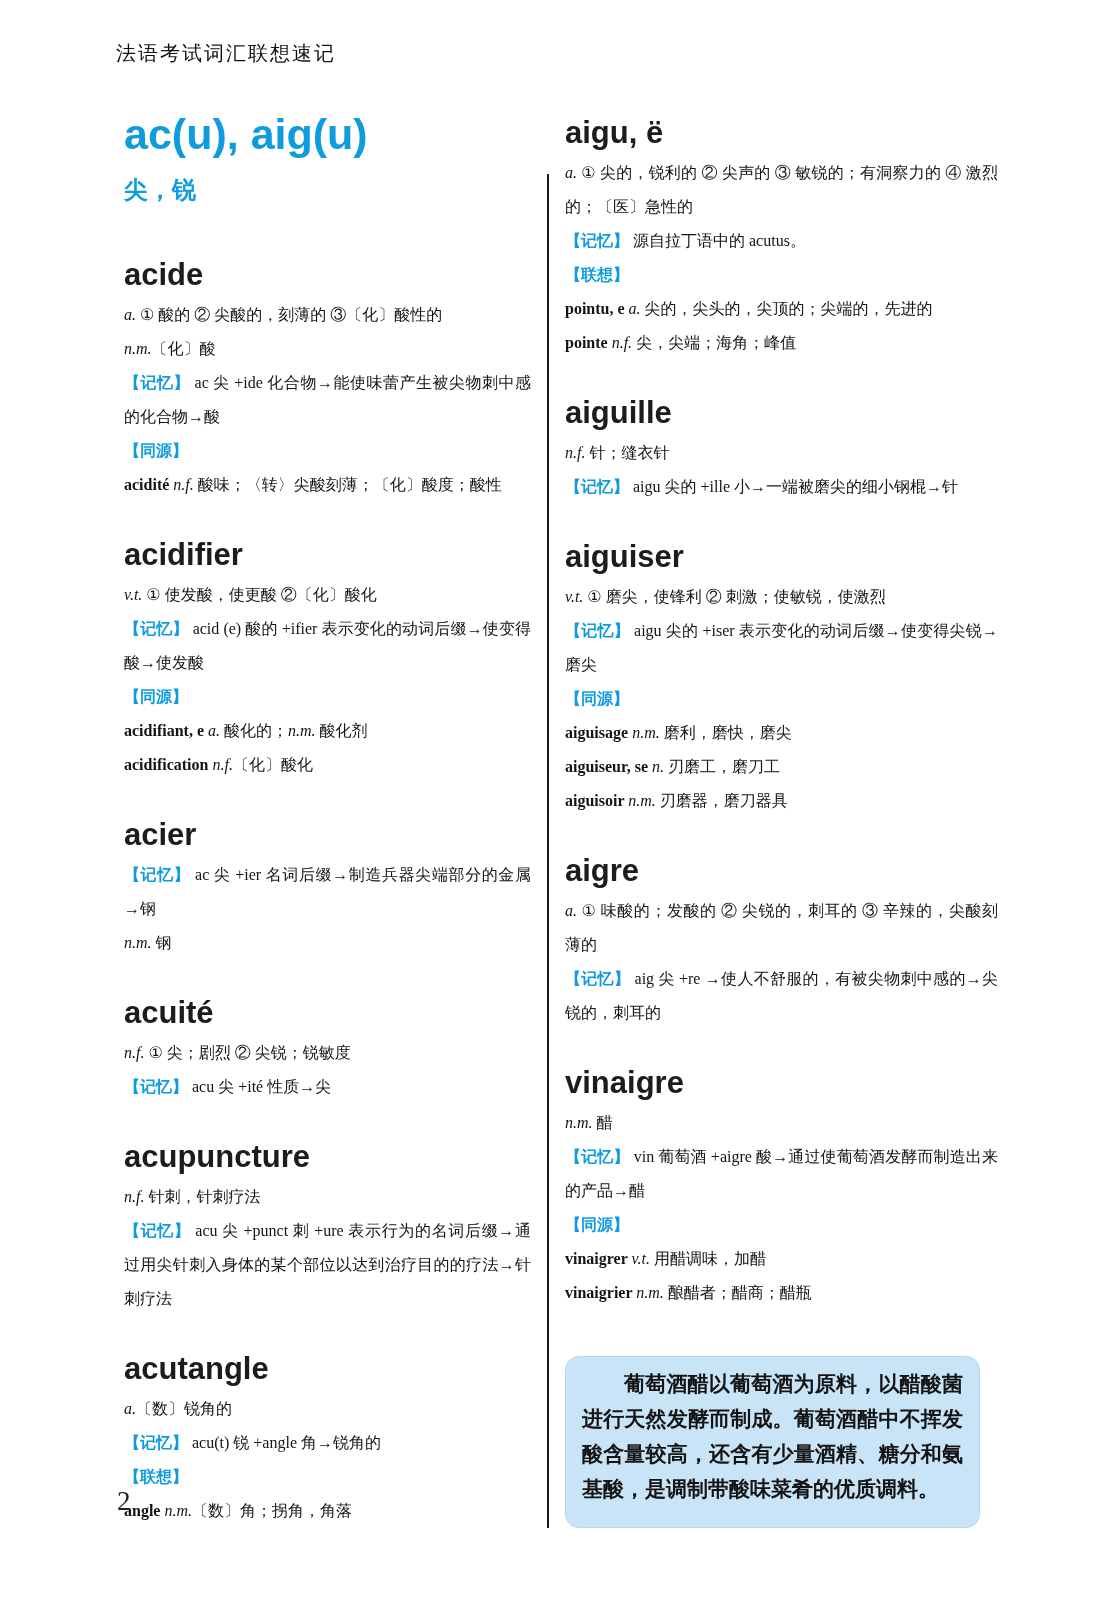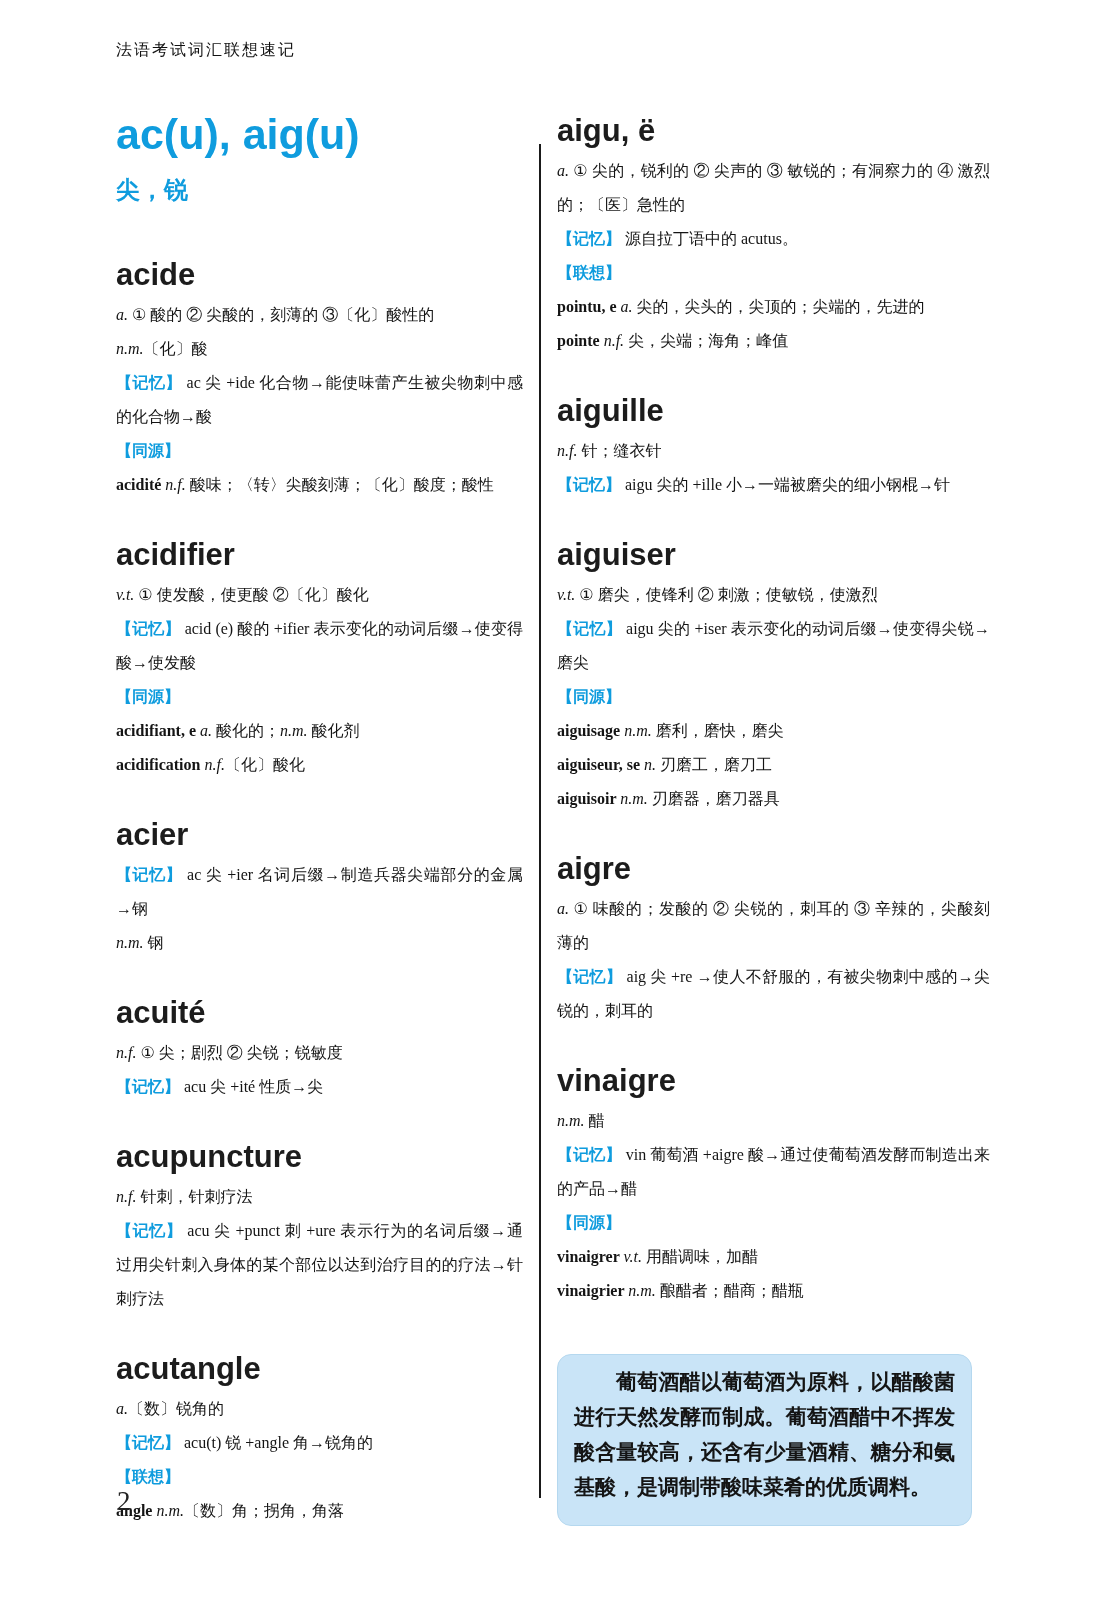--- a/index.html
+++ b/index.html
@@ -3,26 +3,26 @@
 <meta charset="utf-8">
 <style>
   html,body{margin:0;padding:0;background:#ffffff;}
   body{
     width:1103px;height:1599px;position:relative;overflow:hidden;
     font-family:"Liberation Serif", serif;color:#141414;
     -webkit-font-smoothing:antialiased;
   }
   .running-header{
     position:absolute;left:116px;top:40px;
-    font-size:16px;letter-spacing:2px;color:#111;
+    font-size:20px;letter-spacing:2px;color:#111;
     font-family:"Liberation Serif", serif;
   }
   .content{
-    position:absolute;left:116px;top:110px;width:876px;
-    display:flex;align-items:center;
+    position:absolute;left:124px;top:110px;width:876px;
+    display:flex;align-items:flex-end;
   }
   .col-left{width:407px;}
   .col-right{width:433px;margin-left:16px;}
   .divider{width:2px;background:#1a1a1a;margin-left:16px;height:1354px;margin-top:4px;}
 
   .section-title{
     margin:2px 0 0 0;
     font-family:"Liberation Sans", sans-serif;
     font-weight:700;font-size:43px;line-height:1.05;
     color:var(--accent);letter-spacing:0px;

